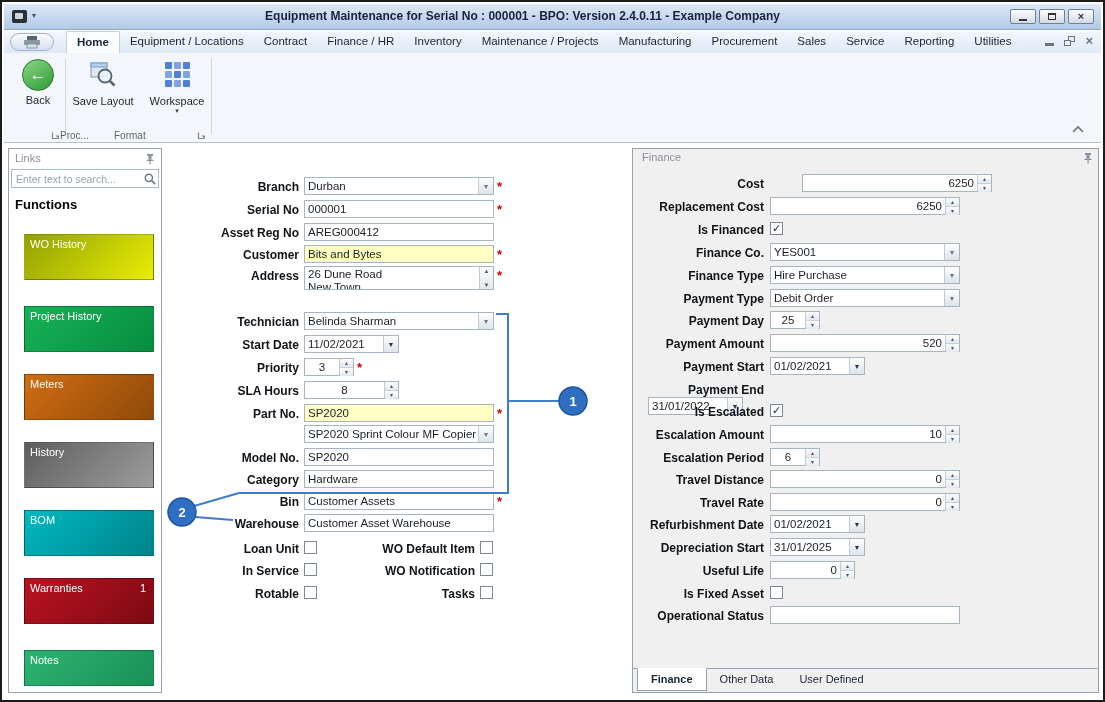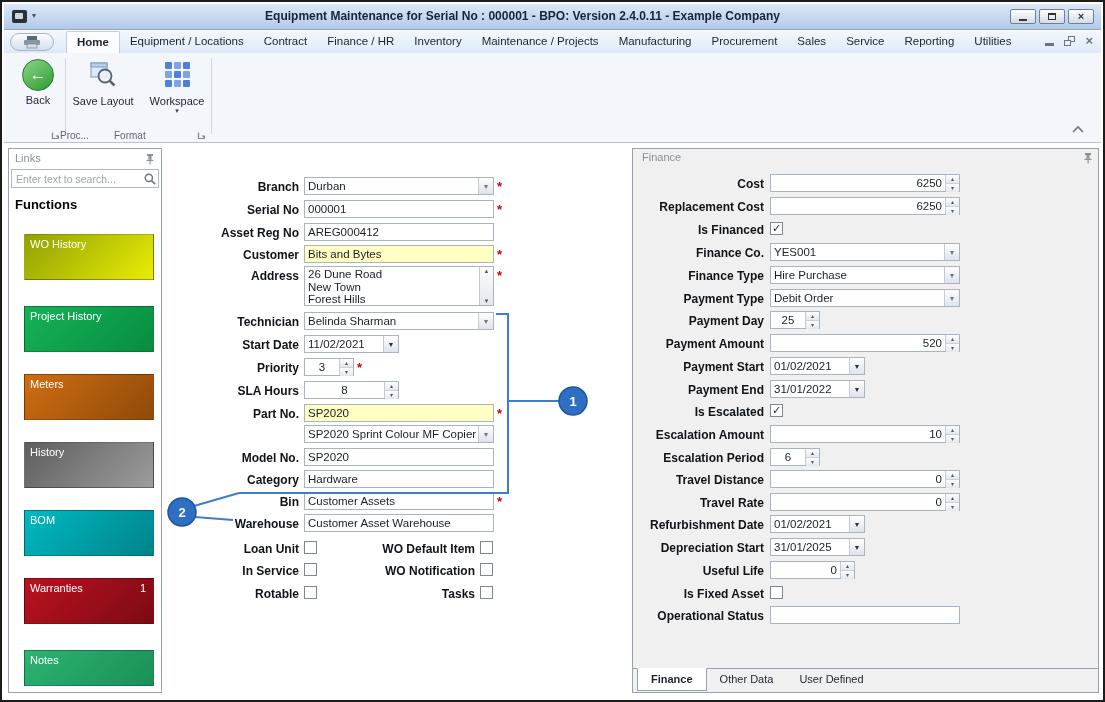--- a/index.html
+++ b/index.html
@@ -95,21 +95,21 @@
   .datebtn i { font-style:normal; font-size:7px; color:#2b3340; }
   .spin { width:14px; border-left:1px solid #c2cad4; display:flex; flex-direction:column; }
   .spin i { flex:1; font-style:normal; font-size:6px; line-height:8px; text-align:center; color:#556;
     background:linear-gradient(#fdfdfe,#e2e8ef); }
   .spin i + i { border-top:1px solid #c9d1da; }
   .req { margin-left:3px; padding-top:2px; color:#cc0000; font-size:13px; font-weight:bold; }
   .cb { width:13px; height:13px; border:1px solid #7d8894; background:#fff; margin:2px 0 0 5px;
     display:flex; align-items:center; justify-content:center; }
   .fnr .cb { margin-left:6px; }
   .cb i { font-style:normal; font-size:11px; line-height:11px; color:#1b2433; font-weight:bold; }
-  .addrfld { height:40px; }
+  .addrfld { height:24px; }
   .addr-lines { flex:1; padding:1px 3px; font-size:11.5px; line-height:12.5px; overflow:hidden; }
   .addr-scroll { width:14px; border-left:1px solid #c2cad4; display:flex; flex-direction:column;
     justify-content:space-between; background:linear-gradient(#fdfdfe,#e2e8ef); }
   .addr-scroll i { font-style:normal; font-size:6px; text-align:center; color:#556; padding:1px 0; }
 
   
   .finance-panel { position:absolute; left:630px; top:146px; width:467px; height:545px;
     background:#f0f0f0; border:1px solid #96a2b2; }
   .fin-title { position:absolute; left:640px; top:149px; font-size:11px; color:#8a8f98; }
   .fin-pin { position:absolute; left:1080px; top:150px; width:12px; height:12px; }
@@ -414,21 +414,21 @@
 
   <div class="finance-panel"></div>
   <div class="fin-title">Finance</div>
   <svg class="fin-pin" viewBox="0 0 12 12">
     <rect x="3" y="1" width="6" height="2" fill="#8a929e"></rect>
     <rect x="4.5" y="3" width="3" height="3.5" fill="#8a929e"></rect>
     <path d="M2 8 h8 l-1.6 -1.5 h-4.8 Z" fill="#8a929e"></path>
     <rect x="5.5" y="8" width="1.2" height="3.5" fill="#8a929e"></rect>
   </svg>
 
-  <div class="fr fnr" style="top:172px;">
+  <div class="fr fnr" style="top:172px;gap:32px;">
     <span class="lab">Cost</span>
     <div class="fld w190">
       <span class="val num">6250</span>
       <span class="spin">
         <i>▴</i>
         <i>▾</i>
       </span>
     </div>
   </div>
 
@@ -505,21 +505,21 @@
   <div class="fr fnr" style="top:355px;">
     <span class="lab">Payment Start</span>
     <div class="fld w95">
       <span class="val">01/02/2021</span>
       <span class="datebtn">
           <i>▼</i>
         </span>
     </div>
   </div>
 
-  <div class="fr fnr" style="top:378px;">
+  <div class="fr fnr" style="top:378px;flex-direction:column;">
     <span class="lab">Payment End</span>
     <div class="fld w95">
       <span class="val">31/01/2022</span>
       <span class="datebtn">
           <i>▼</i>
         </span>
     </div>
   </div>
 
   <div class="fr fnr" style="top:400px;">

